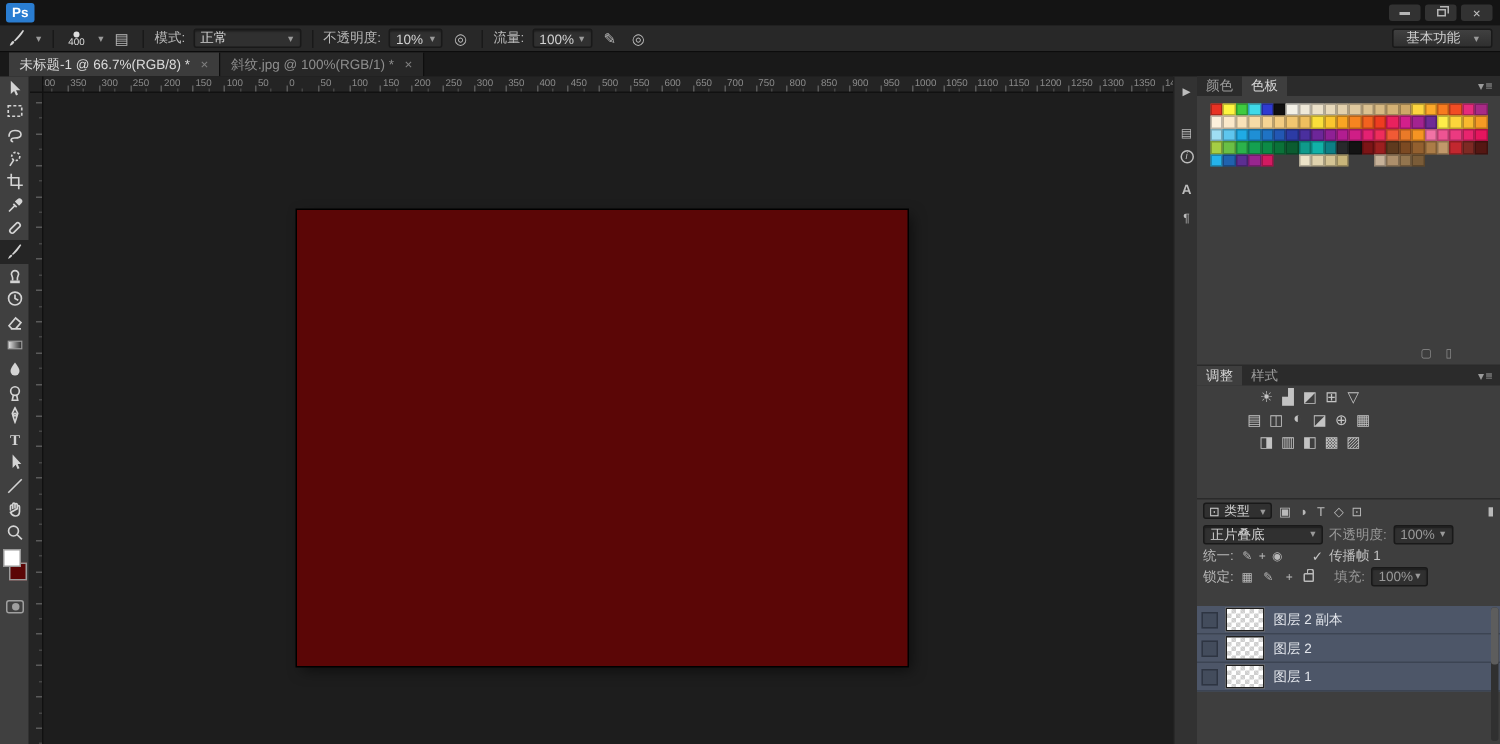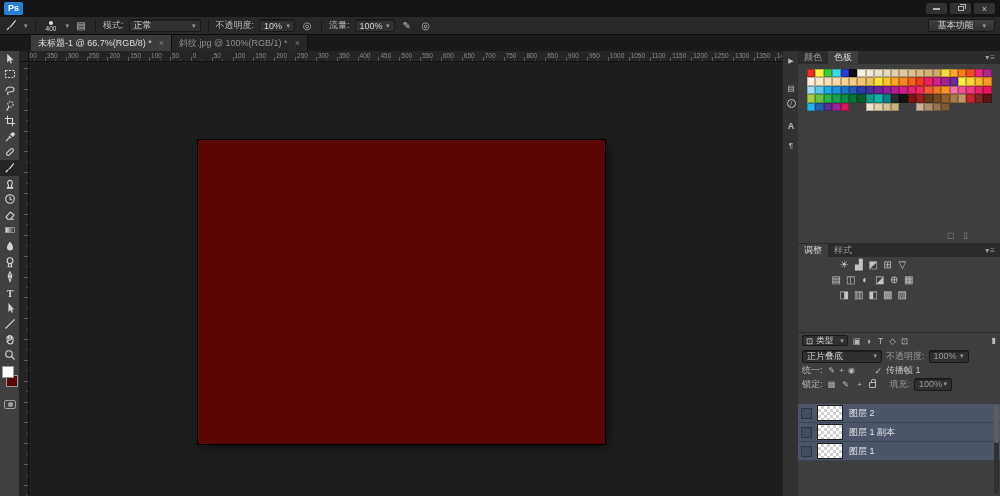--- a/index.html
+++ b/index.html
@@ -20,21 +20,21 @@
 .ob-chip{display:flex;align-items:center;gap:2px;flex:none}
 .ob-select{height:13px;background:#303030;border:1px solid #191919;border-radius:2px;display:flex;align-items:center;padding:0 4px;color:#d2d2d2;box-shadow:inset 0 1px 1px rgba(0,0,0,.4)}
 .caret{font-size:7px;color:#9a9a9a;margin-left:4px}
 .size-chip{display:flex;flex-direction:column;align-items:center;width:17px;line-height:1}
 .size-dot{width:4px;height:4px;border-radius:50%;background:#ddd;margin-top:2px}
 .size-num{font-size:6.5px;color:#ddd;margin-top:1px}
 .ob-icon{font-size:10px;color:#b9b9b9;width:14px;text-align:center}
 .ob-sep{width:1px;height:12px;background:#191919;margin:0 2px;flex:none}
 #workspace-btn{position:absolute;right:5px;top:2px;height:13px;padding:0 8px;background:linear-gradient(#404040,#2f2f2f);border:1px solid #191919;border-radius:2px;font-size:9px;color:#cfcfcf;display:flex;align-items:center;gap:5px}
 
-#tabbar{position:absolute;top:35px;left:0;width:100%;height:16px;background:#191919;display:flex;padding-left:31px}
+#tabbar{position:absolute;top:35px;left:0;width:100%;height:16px;background:#191919;display:flex;padding-left:6px}
 .doc-tab{display:flex;align-items:center;font-size:9px;padding:0 7px;border-right:1px solid #0e0e0e;color:#8e8e8e;background:#272727;white-space:nowrap}
 .doc-tab.active{background:#3c3c3c;color:#dcdcdc}
 .tab-close{margin-left:7px;color:#7f7f7f}
 
 #toolbar{position:absolute;left:0;top:51px;bottom:0;width:20px;background:#404040;border-right:1px solid #232323}
 .tool{width:20px;height:15.6px;display:flex;align-items:center;justify-content:center}
 .tool.selected{background:#252525}
 #tb-colors{position:relative;height:26px;margin-top:3px}
 #fg-swatch{position:absolute;left:2px;top:0;width:12px;height:12px;border:1px solid #9a9a9a;z-index:2}
 #bg-swatch{position:absolute;left:6px;top:9px;width:12px;height:12px;border:1px solid #9a9a9a}
@@ -674,26 +674,26 @@
       <span class="sel dim" style="width:38px">
         <span>100%</span>
         <span class="caret" style="margin-left:auto">▾</span>
       </span>
     </div>
 
     <div id="layer-list">
         <div class="layer-row">
           <span class="eye-box"></span>
           <span class="thumb checker"></span>
-          <span class="layer-name">图层 2</span>
+          <span class="layer-name">图层 2 副本</span>
         </div>
         <div class="layer-row">
           <span class="eye-box"></span>
           <span class="thumb checker"></span>
-          <span class="layer-name">图层 1 副本</span>
+          <span class="layer-name">图层 2</span>
         </div>
         <div class="layer-row">
           <span class="eye-box"></span>
           <span class="thumb checker"></span>
           <span class="layer-name">图层 1</span>
         </div>
       </div>
     <div id="layers-scroll">
       <div id="layers-thumb"></div>
     </div>

